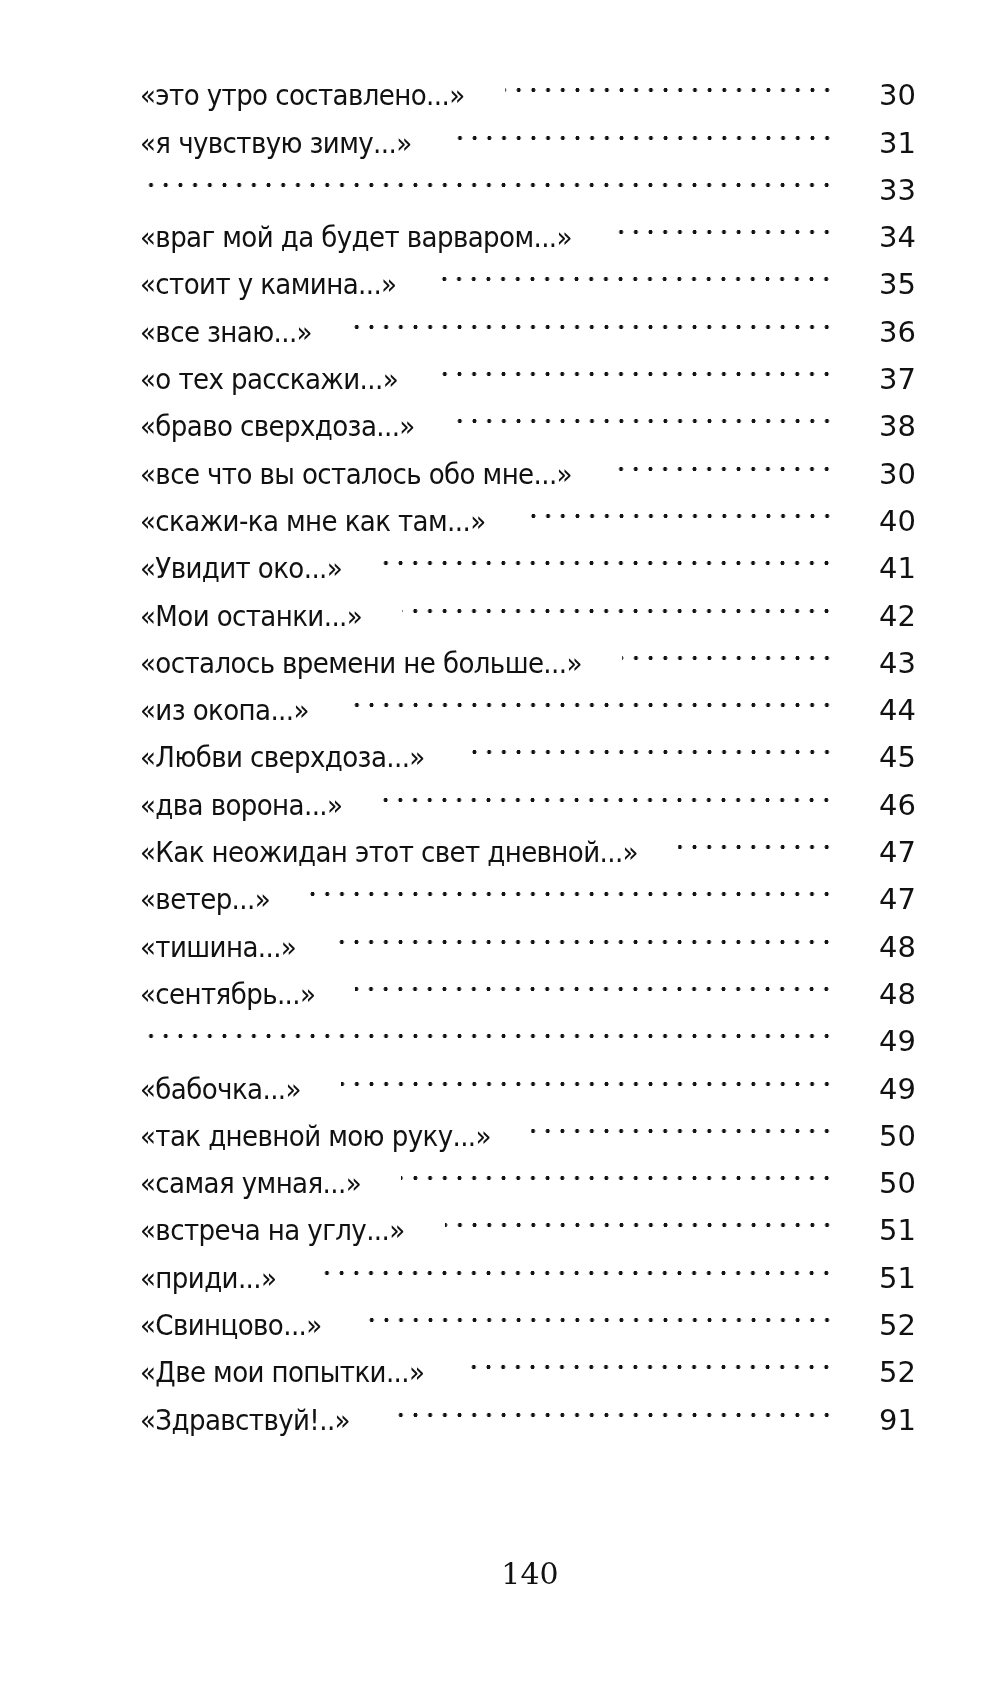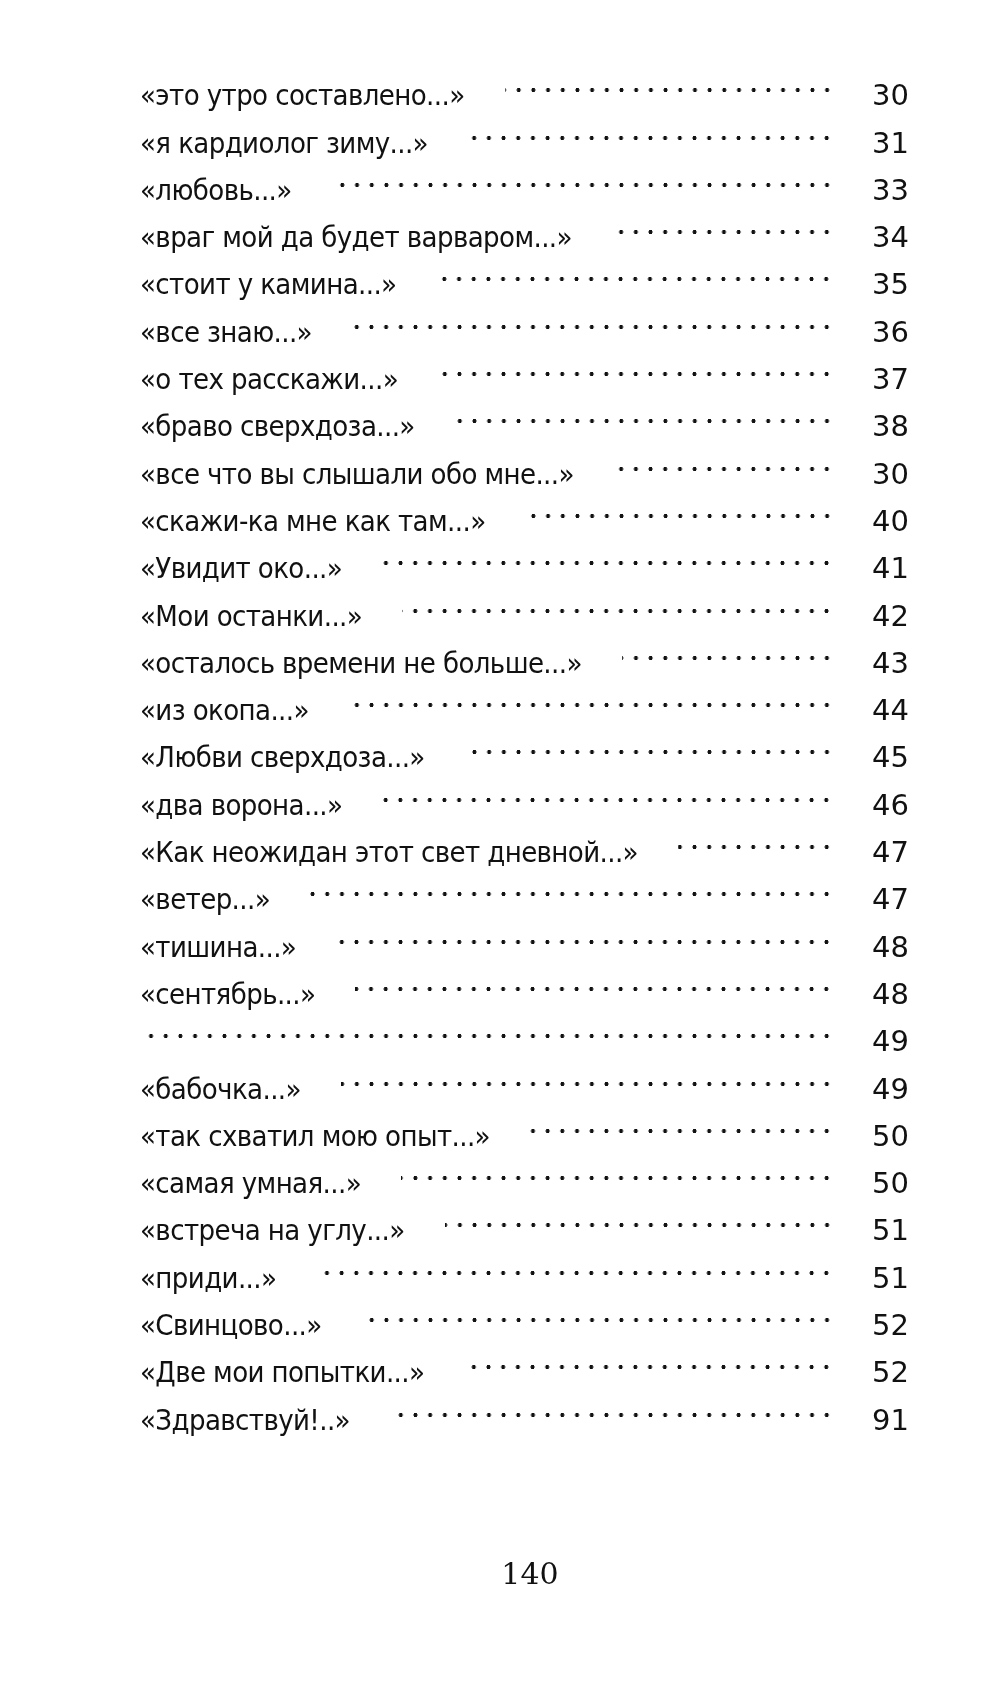--- a/index.html
+++ b/index.html
@@ -51,21 +51,21 @@
       bottom: 13px;
       height: 4px;
       background-image: radial-gradient(circle, #111 1.8px, transparent 2.2px);
       background-size: 14.7px 4px;
       background-repeat: repeat-x;
       background-position: right center;
     }
     .toc-page {
       flex: 0 0 auto;
       width: 44px;
-      text-align: left;
+      text-align: right;
       font-family: "DejaVu Sans", "Liberation Sans", sans-serif;
       font-size: 29px;
     }
     .folio {
       position: absolute;
       left: 0;
       width: 1000px;
       top: 1556px;
       text-align: center;
       font-size: 30px;
@@ -76,26 +76,25 @@
 </head>
 <body>
 
 <div class="toc" id="toc">
     <div class="toc-row">
       <span class="toc-title">«это утро составлено...»</span>
       <span class="toc-leader"></span>
       <span class="toc-page">30</span>
     </div>
     <div class="toc-row">
-      <span class="toc-title">«я кардиолог зиму...»</span>
+      <span class="toc-title">«я чувствую зиму...»</span>
       <span class="toc-leader"></span>
       <span class="toc-page">31</span>
     </div>
     <div class="toc-row">
-      <span class="toc-title">«любовь...»</span>
       <span class="toc-leader"></span>
       <span class="toc-page">33</span>
     </div>
     <div class="toc-row">
       <span class="toc-title">«враг мой да будет варваром...»</span>
       <span class="toc-leader"></span>
       <span class="toc-page">34</span>
     </div>
     <div class="toc-row">
       <span class="toc-title">«стоит у камина...»</span>
@@ -111,21 +110,21 @@
       <span class="toc-title">«о тех расскажи...»</span>
       <span class="toc-leader"></span>
       <span class="toc-page">37</span>
     </div>
     <div class="toc-row">
       <span class="toc-title">«браво сверхдоза...»</span>
       <span class="toc-leader"></span>
       <span class="toc-page">38</span>
     </div>
     <div class="toc-row">
-      <span class="toc-title">«все что вы слышали обо мне...»</span>
+      <span class="toc-title">«все что вы осталось обо мне...»</span>
       <span class="toc-leader"></span>
       <span class="toc-page">30</span>
     </div>
     <div class="toc-row">
       <span class="toc-title">«скажи-ка мне как там...»</span>
       <span class="toc-leader"></span>
       <span class="toc-page">40</span>
     </div>
     <div class="toc-row">
       <span class="toc-title">«Увидит око...»</span>
@@ -180,21 +179,21 @@
     <div class="toc-row">
       <span class="toc-leader"></span>
       <span class="toc-page">49</span>
     </div>
     <div class="toc-row">
       <span class="toc-title">«бабочка...»</span>
       <span class="toc-leader"></span>
       <span class="toc-page">49</span>
     </div>
     <div class="toc-row">
-      <span class="toc-title">«так схватил мою опыт...»</span>
+      <span class="toc-title">«так дневной мою руку...»</span>
       <span class="toc-leader"></span>
       <span class="toc-page">50</span>
     </div>
     <div class="toc-row">
       <span class="toc-title">«самая умная...»</span>
       <span class="toc-leader"></span>
       <span class="toc-page">50</span>
     </div>
     <div class="toc-row">
       <span class="toc-title">«встреча на углу...»</span>

